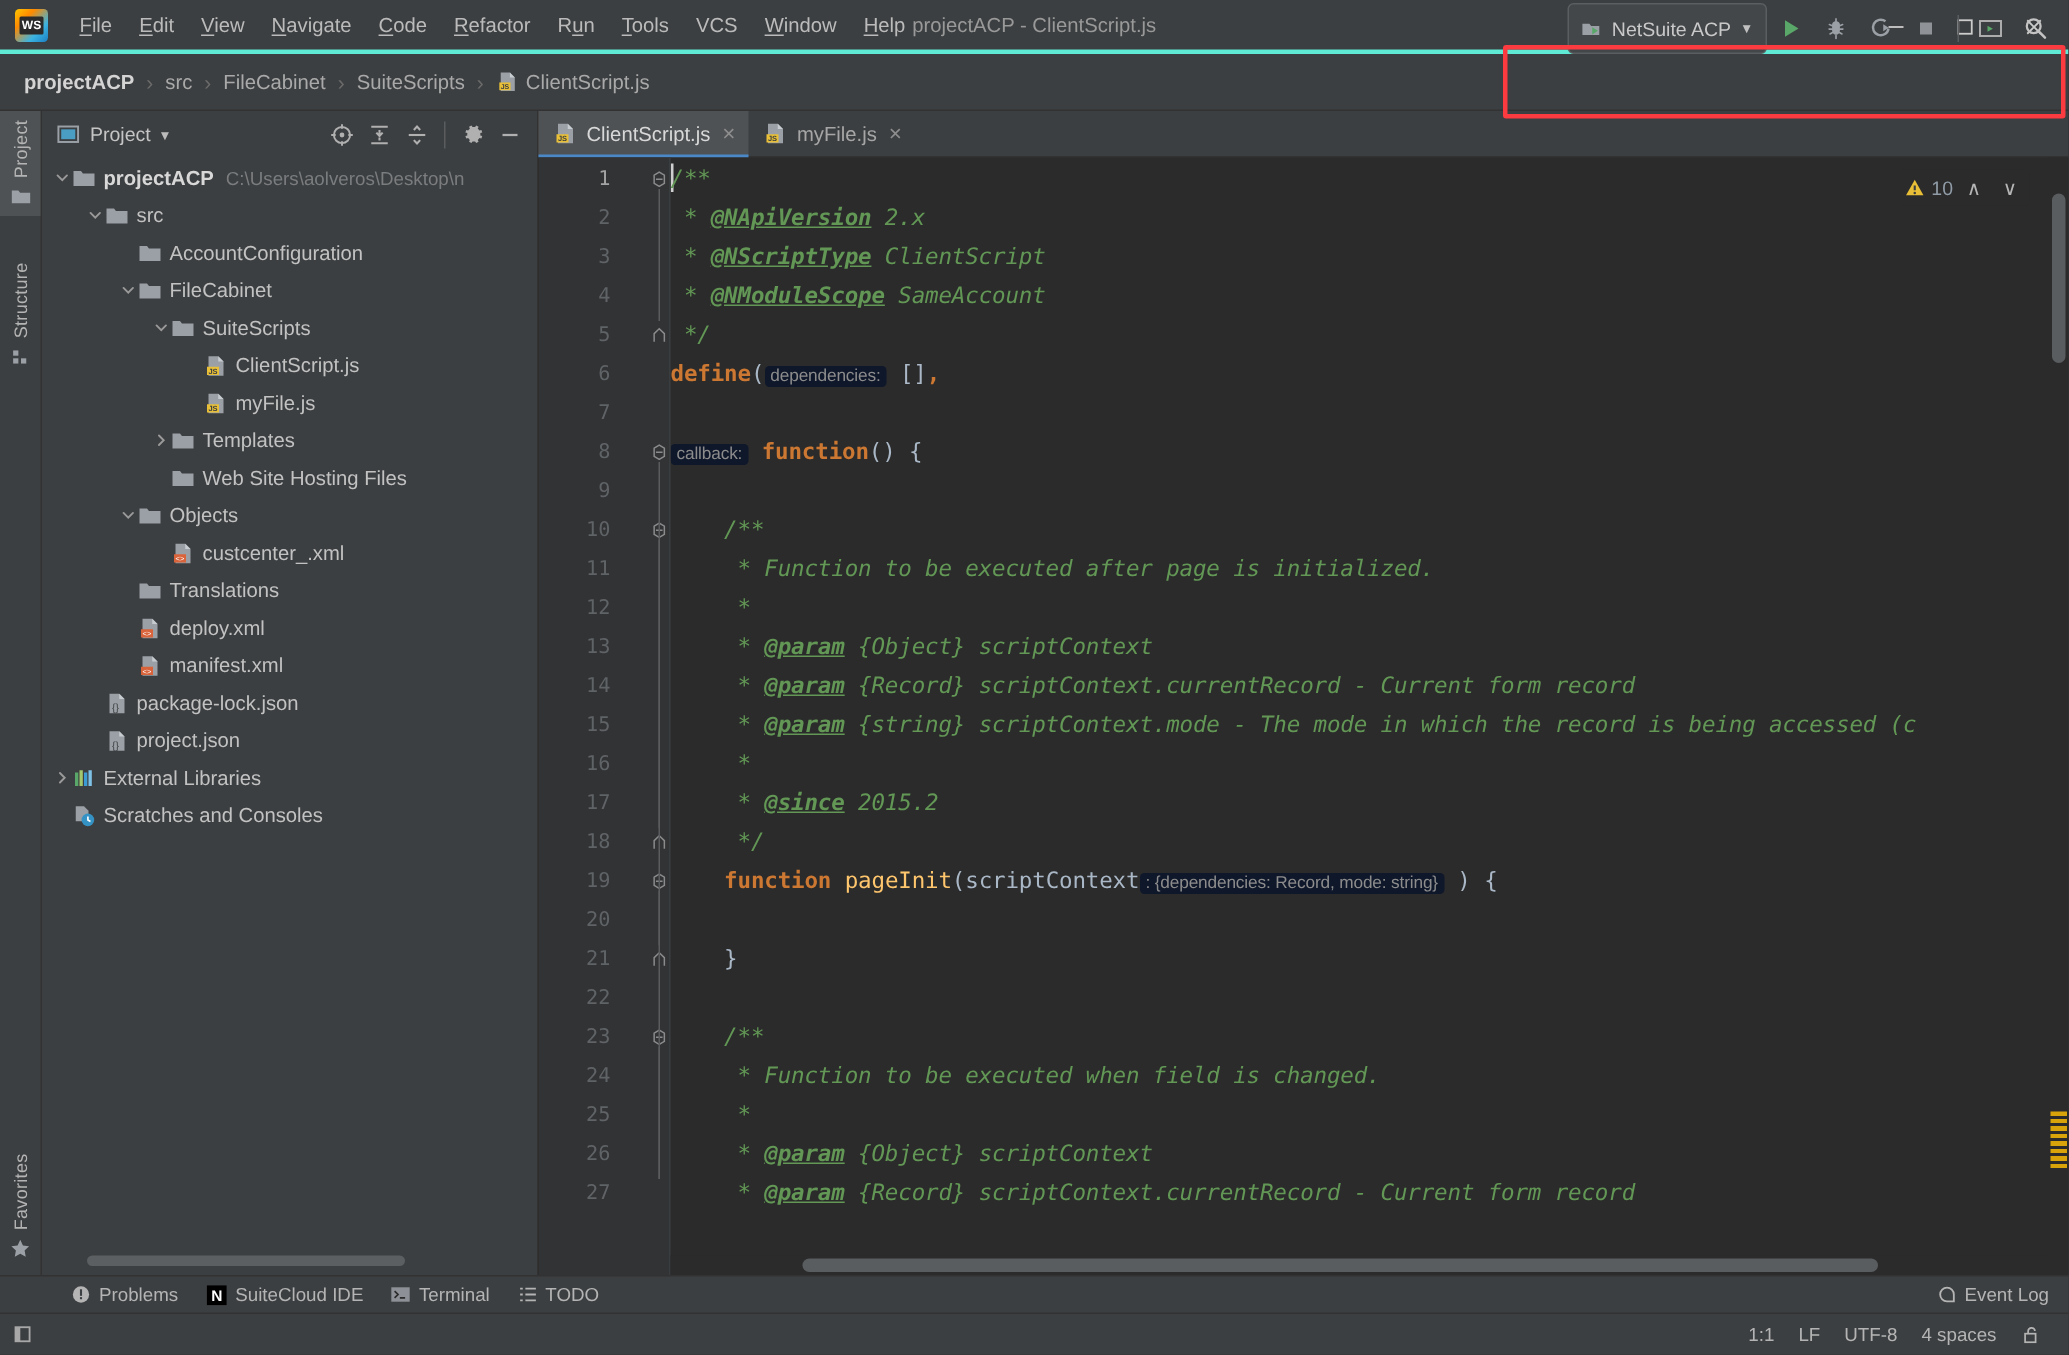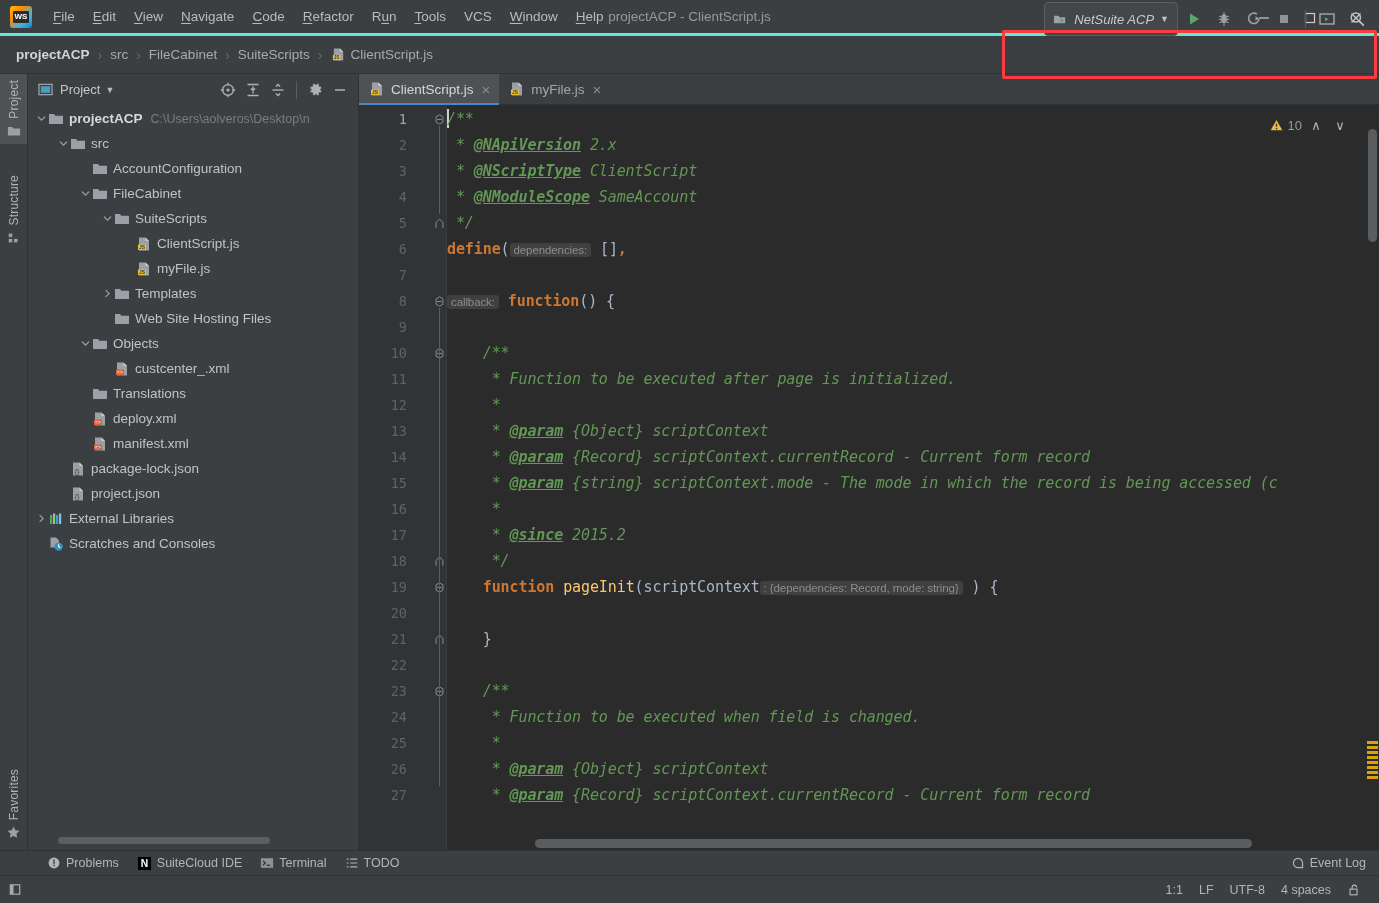--- a/index.html
+++ b/index.html
@@ -72,21 +72,21 @@
     pointer-events: none; z-index: 30;
   }
   #run-widget {
     position: absolute; right: 8px; top: 0; height: 38px;
     display: flex; align-items: center; gap: 2px;
   }
   #run-config {
     display: flex; align-items: center; gap: 6px;
     height: 14px; padding: 16px 8px;
     border: 1px solid #5b5e60; border-radius: 4px;
-    background: #43474a; cursor: default; font-style: italic;
+    background: #43474a; cursor: default;
   }
   #run-config-label { font-size: 13px; color: #c9c9c9; white-space: nowrap; }
   .tb-btn {
     width: 28px; height: 28px; display: flex; align-items: center;
     justify-content: center; cursor: default; border-radius: 3px;
   }
   .tb-sep { width: 1px; height: 18px; background: #5a5d5f; margin: 0 5px; }
 
   
   #left-strip {
@@ -209,21 +209,21 @@
     white-space: pre; letter-spacing: -0.1px;
   }
   .cmt { color: #629755; font-style: italic; }
   .tag { color: #629755; font-style: italic; font-weight: bold;
          text-decoration: underline; }
   .kw  { color: #cc7832; font-weight: bold; }
   .fn  { color: #ffc66d; }
   .pln { color: #a9b7c6; }
   .hint {
     color: #8c8c8c; font-family: "Liberation Sans", sans-serif;
-    font-size: 11.5px; background: #404040; border-radius: 3px;
+    font-size: 11.5px; background: #0f172a; border-radius: 3px;
     padding: 1px 4px; font-style: normal;
   }
   #caret {
     position: absolute; width: 2px; height: 19px; background: #cfcfcf;
   }
 
   
   #inspect-widget {
     position: absolute; right: 26px; top: 8px; z-index: 6;
     display: flex; align-items: center; gap: 4px;

